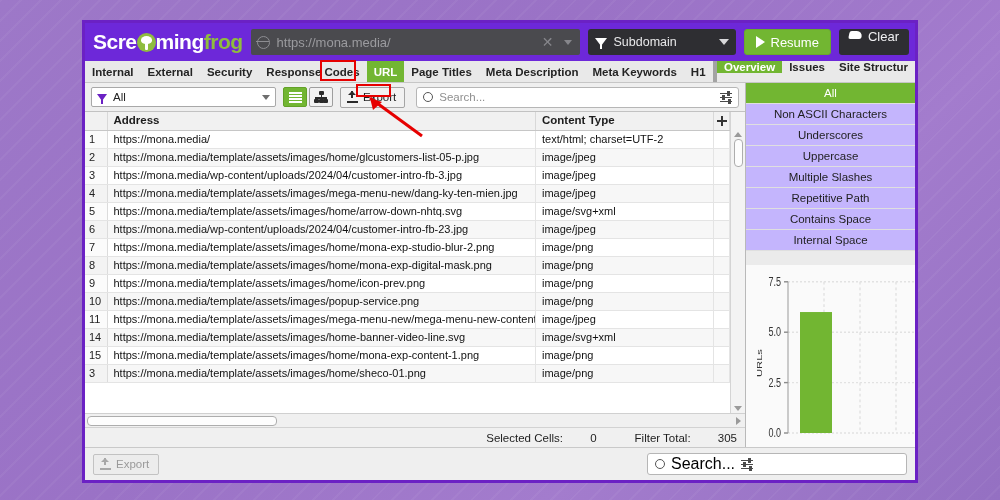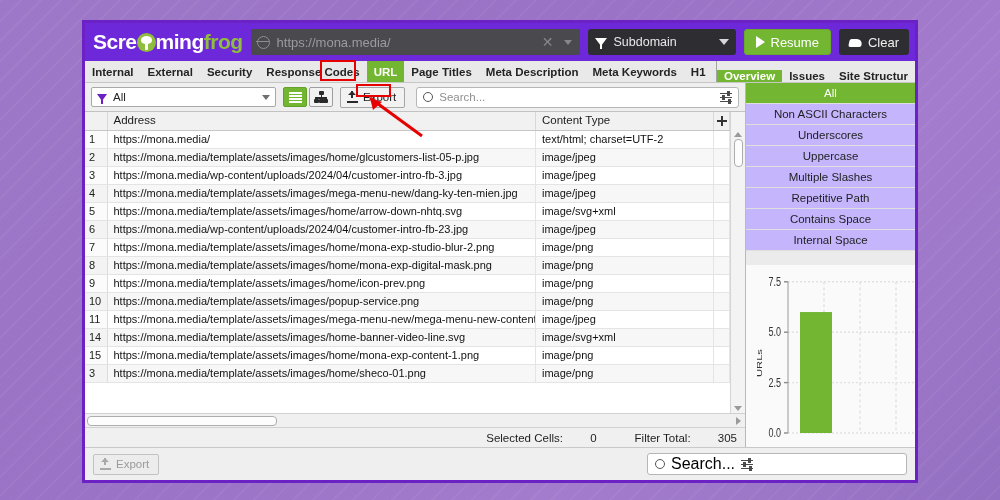--- a/index.html
+++ b/index.html
@@ -170,21 +170,21 @@
     border-top: 6px solid transparent;
     border-bottom: 6px solid transparent;
     border-left: 9px solid #ffffff;
   }
   .btn-clear {
     height: 26px;
     background: #2e2e32;
     border-radius: 3px;
     color: #f0f0f2;
     font-size: 13px;
-    display: flex; align-items: center;
+    display: flex; 
     gap: 6px; padding: 0 10px;
     flex: 0 0 auto;
   }
   .eraser {
     width: 13px; height: 10px;
     position: relative; flex: 0 0 auto;
   }
   .eraser::before {
     content: "";
     position: absolute; left: 0; top: 2px;
@@ -215,23 +215,23 @@
     display: flex; align-items: center;
     padding: 0 7px;
     white-space: nowrap;
     flex: 0 0 auto;
   }
   .tab.active {
     background: #72b632;
     color: #ffffff;
   }
   .tabstrip .right-tabs {
-    display: flex; align-items: flex-end;
-    flex: 0 0 auto;
-    border-left: 1px solid #a3a3a3;
+    display: flex; align-items: flex-start;
+    flex: 0 0 auto;
+    border-left: 4px solid #a3a3a3;
   }
 
   
   .body-split {
     flex: 1 1 auto;
     display: flex;
     min-height: 0;
   }
   .left-pane {
     flex: 1 1 auto;
@@ -386,21 +386,21 @@
     min-height: 0;
     position: relative;
     border-top: 1px solid #c2c2c2;
   }
   .table-main { flex: 1 1 auto; min-width: 0; display: flex; flex-direction: column; }
   thead th {
     background: #f1f1f1;
     border-bottom: 1px solid #c6c6c6;
     border-right: 1px solid #d8d8d8;
     font-size: 11.5px;
-    font-weight: normal;
+    font-weight: bold;
     color: #1c1c1c;
     text-align: left;
     padding: 2px 0 3px 6px;
     height: 18px;
   }
   table { border-collapse: collapse; width: 100%; table-layout: fixed; }
   td {
     font-size: 11px;
     color: #111;
     padding: 1px 0 1px 6px;

